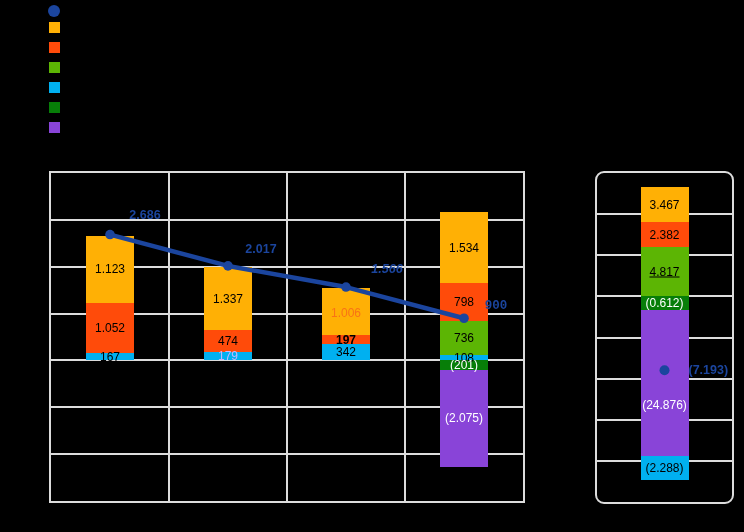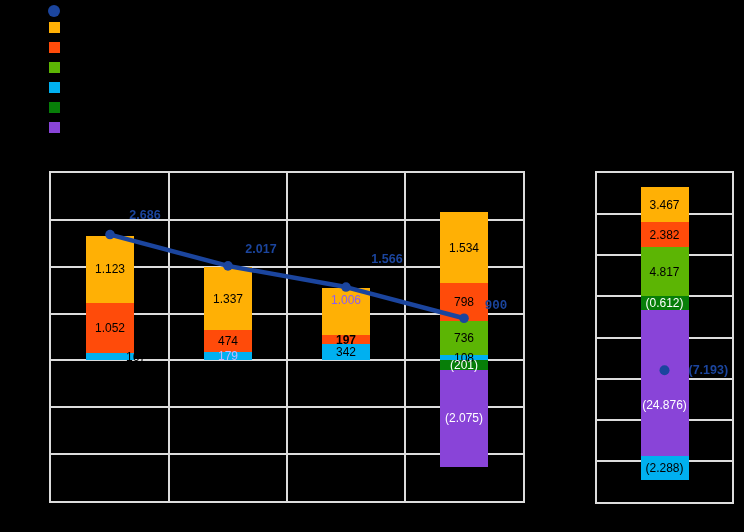--- a/index.html
+++ b/index.html
@@ -42,29 +42,29 @@
       <div class="grid-h" style="top: 233.286px; background: rgb(220, 220, 220);"></div>
       <div class="grid-h" style="top: 280.143px; background: rgb(220, 220, 220);"></div>
       <div class="grid-v" style="left: 117px; background: rgb(220, 220, 220);"></div>
       <div class="grid-v" style="left: 235px; background: rgb(220, 220, 220);"></div>
       <div class="grid-v" style="left: 353px; background: rgb(220, 220, 220);"></div>
       <div class="bar-seg" style="left: 35px; top: 62.5074px; width: 48px; height: 67.8023px; background: rgb(255, 176, 5);"></div>
       <span class="seg-label" style="left: 59px; top: 96.4086px; color: rgb(0, 0, 0);">1.123</span>
       <div class="bar-seg" style="left: 35px; top: 130.31px; width: 48px; height: 49.2937px; background: rgb(255, 75, 10);"></div>
       <span class="seg-label" style="left: 59px; top: 154.957px; color: rgb(0, 0, 0);">1.052</span>
       <div class="bar-seg" style="left: 35px; top: 179.603px; width: 48px; height: 7.82514px; background: rgb(0, 176, 240);"></div>
-      <span class="seg-label" style="left: 59px; top: 183.516px; color: rgb(0, 0, 0); margin-left: 26px;">167</span>
+      <span class="seg-label" style="left: 59px; top: 183.516px; color: rgb(0, 0, 0);">167</span>
       <div class="bar-seg" style="left: 153px; top: 94.1829px; width: 48px; height: 62.648px; background: rgb(255, 176, 5);"></div>
       <span class="seg-label" style="left: 177px; top: 125.507px; color: rgb(0, 0, 0);">1.337</span>
       <div class="bar-seg" style="left: 153px; top: 156.831px; width: 48px; height: 22.2103px; background: rgb(255, 75, 10);"></div>
       <span class="seg-label" style="left: 177px; top: 167.936px; color: rgb(0, 0, 0);">474</span>
       <div class="bar-seg" style="left: 153px; top: 179.041px; width: 48px; height: 8.38743px; background: rgb(0, 176, 240);"></div>
       <span class="seg-label" style="left: 177px; top: 183.235px; color: #c4b5fd; text-align: right;">179</span>
       <div class="bar-seg" style="left: 271px; top: 115.034px; width: 48px; height: 47.1383px; background: rgb(255, 176, 5);"></div>
-      <span class="seg-label" style="left: 295px; top: 127px; color: #8b5cf6; text-align: center;">1.006</span>
+      <span class="seg-label" style="left: 295px; top: 140px; color: #f97316; text-align: center;">1.006</span>
       <div class="bar-seg" style="left: 271px; top: 162.173px; width: 48px; height: 9.23086px; background: rgb(255, 75, 10);"></div>
       <span class="seg-label" style="left: 295px; top: 166.788px; color: rgb(0, 0, 0); font-weight: bold;">197</span>
       <div class="bar-seg" style="left: 271px; top: 171.403px; width: 48px; height: 16.0251px; background: rgb(0, 176, 240);"></div>
       <span class="seg-label" style="left: 295px; top: 179.416px; color: rgb(0, 0, 0);">342</span>
       <div class="bar-seg" style="left: 389px; top: 38.6103px; width: 48px; height: 71.8789px; background: rgb(255, 176, 5);"></div>
       <span class="seg-label" style="left: 413px; top: 74.5497px; color: rgb(0, 0, 0);">1.534</span>
       <div class="bar-seg" style="left: 389px; top: 110.489px; width: 48px; height: 37.392px; background: rgb(255, 75, 10);"></div>
       <span class="seg-label" style="left: 413px; top: 129.185px; color: rgb(0, 0, 0);">798</span>
       <div class="bar-seg" style="left: 389px; top: 147.881px; width: 48px; height: 34.4869px; background: rgb(92, 181, 4);"></div>
       <span class="seg-label" style="left: 413px; top: 165.125px; color: rgb(0, 0, 0);">736</span>
@@ -76,38 +76,38 @@
       <span class="seg-label" style="left: 413px; top: 245.461px; color: rgb(255, 255, 255);">(2.075)</span>
       <svg class="line-layer" width="472" height="328">
         <polyline points="59,61.57028571428572 177,92.91771428571428 295,114.0502857142857 413,145.25714285714284" fill="none" stroke="#1B459E" stroke-width="4.5" stroke-linejoin="round" stroke-linecap="round"></polyline>
         <circle cx="59" cy="61.57028571428572" r="4.8" fill="#1B459E"></circle>
         <circle cx="177" cy="92.91771428571428" r="4.8" fill="#1B459E"></circle>
         <circle cx="295" cy="114.0502857142857" r="4.8" fill="#1B459E"></circle>
         <circle cx="413" cy="145.25714285714284" r="4.8" fill="#1B459E"></circle>
       </svg>
       <span class="line-label" style="left: 65px; top: 41.5703px; color: rgb(27, 69, 158);">2.686</span>
       <span class="line-label" style="left: 181px; top: 75.9177px; color: rgb(27, 69, 158);">2.017</span>
-      <span class="line-label" style="left: 307px; top: 86px; color: rgb(27, 69, 158);">1.566</span>
+      <span class="line-label" style="left: 307px; top: 96px; color: rgb(27, 69, 158); font-style: italic;">1.566</span>
       <span class="line-label" style="left: 416px; top: 133.257px; color: rgb(27, 69, 158); font-family: Liberation Mono, monospace;">900</span>
     </div>
 
-  <div class="plot" id="plot-right" style="left: 595px; top: 171px; width: 135px; height: 329px; border-color: rgb(220, 220, 220);">
+  <div class="plot" id="plot-right" style="left: 595px; top: 171px; width: 135px; height: 329px; border-color: rgb(220, 220, 220); border-radius: 9px;">
       <div class="grid-h" style="top: 40.125px; background: rgb(220, 220, 220);"></div>
       <div class="grid-h" style="top: 81.25px; background: rgb(220, 220, 220);"></div>
       <div class="grid-h" style="top: 122.375px; background: rgb(220, 220, 220);"></div>
       <div class="grid-h" style="top: 163.5px; background: rgb(220, 220, 220);"></div>
       <div class="grid-h" style="top: 204.625px; background: rgb(220, 220, 220);"></div>
       <div class="grid-h" style="top: 245.75px; background: rgb(220, 220, 220);"></div>
       <div class="grid-h" style="top: 286.875px; background: rgb(220, 220, 220);"></div>
       <div class="bar-seg" style="left: 43.5px; top: 13.7152px; width: 48px; height: 35.6451px; background: rgb(255, 176, 5);"></div>
       <span class="seg-label" style="left: 67.5px; top: 31.5377px; color: rgb(0, 0, 0);">3.467</span>
       <div class="bar-seg" style="left: 43.5px; top: 49.3603px; width: 48px; height: 24.4899px; background: rgb(255, 75, 10);"></div>
       <span class="seg-label" style="left: 67.5px; top: 61.6052px; color: rgb(0, 0, 0);">2.382</span>
       <div class="bar-seg" style="left: 43.5px; top: 73.8502px; width: 48px; height: 49.5248px; background: rgb(92, 181, 4);"></div>
-      <span class="seg-label" style="left: 67.5px; top: 98.6126px; color: rgb(0, 0, 0);">4.817</span>
+      <span class="seg-label" style="left: 67.5px; top: 98.6126px; color: rgb(0, 0, 0); text-decoration: underline;">4.817</span>
       <div class="bar-seg" style="left: 43.5px; top: 123.375px; width: 48px; height: 13.7255px; background: rgb(7, 126, 8);"></div>
       <span class="seg-label" style="left: 67.5px; top: 130.238px; color: rgb(255, 255, 255);">(0.612)</span>
       <div class="bar-seg" style="left: 43.5px; top: 137.1px; width: 48px; height: 146.364px; background: rgb(137, 68, 216);"></div>
       <span class="seg-label" style="left: 67.5px; top: 232px; color: rgb(255, 255, 255);">(24.876)</span>
       <div class="bar-seg" style="left: 43.5px; top: 283.464px; width: 48px; height: 23.5235px; background: rgb(0, 176, 240);"></div>
       <span class="seg-label" style="left: 67.5px; top: 295.226px; color: rgb(0, 0, 0);">(2.288)</span>
       <svg class="line-layer" width="135" height="329">
         <circle cx="67.5" cy="197.32803125" r="5" fill="#1B459E"></circle>
       </svg>
       <span class="point-label" style="left: 91.5px; top: 197.328px; color: rgb(27, 69, 158);">(7.193)</span>

